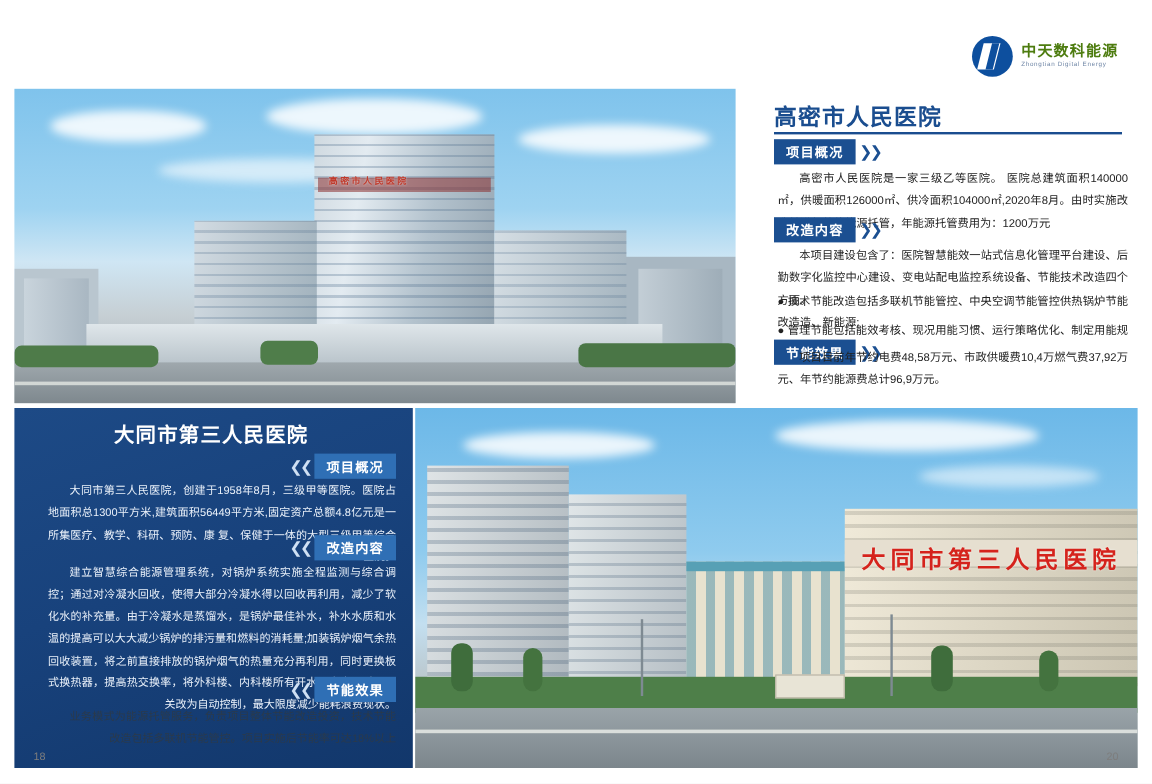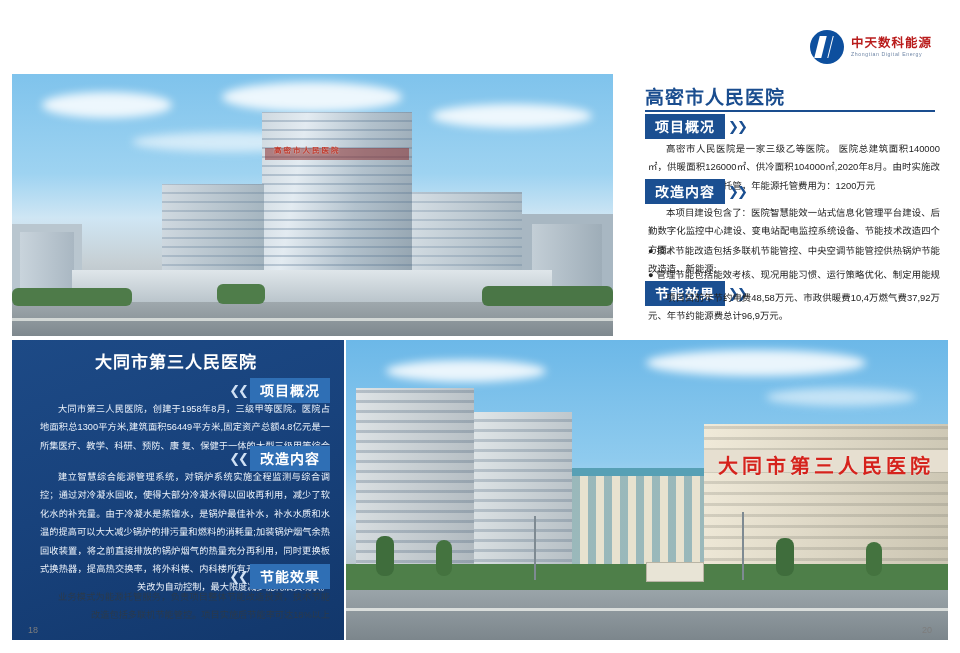--- a/index.html
+++ b/index.html
@@ -23,40 +23,40 @@
   }
   .logo-mark:before{
     content:"";position:absolute;left:7px;top:6px;width:14px;height:22px;
     background:#fff;transform:skewX(-14deg);
   }
   .logo-mark:after{
     content:"";position:absolute;left:14px;top:6px;width:6px;height:22px;
     background:#0d4f9e;transform:skewX(-14deg);
   }
   .logo-txt{line-height:1.05;}
-  .logo-cn{font-size:12.5px;color:#b91c1c;letter-spacing:1px;font-weight:bold;}
+  .logo-cn{font-size:12.5px;color:#4d7c0f;letter-spacing:1px;font-weight:bold;}
   .logo-en{font-size:5.2px;color:#6f86a6;letter-spacing:.6px;margin-top:2px;}
 
   
   .photo-top{
     position:absolute;left:12px;top:74px;width:601px;height:262px;overflow:hidden;
     background:linear-gradient(#7fc3ec 0%,#9ed3f1 38%,#cfe6f4 55%,#c6cfd4 72%,#9aa7ad 100%);
   }
   .sky-cloud{position:absolute;border-radius:50%;background:rgba(255,255,255,.85);filter:blur(4px);}
   .bldg{position:absolute;}
   .t-title{
     position:absolute;left:645px;top:82px;font-size:19px;color:#1a4d8f;font-weight:bold;
     letter-spacing:1px;
   }
   .t-underline{position:absolute;left:645px;top:110px;width:290px;height:2px;background:#1a4d8f;}
   .tagv{
     position:absolute;height:17px;display:flex;align-items:center;
   }
   .tag-box{
-    background:#1b4f91;color:#fff;font-size:14px;font-weight:bold;
+    background:#1b4f91;color:#fff;font-size:11px;font-weight:bold;
     padding:2px 10px 3px 10px;letter-spacing:1px;
   }
   .tag-arrow{
     margin-left:3px;color:#1b4f91;font-size:13px;font-weight:bold;line-height:1;
     letter-spacing:-2px;
   }
   .t-para{
     position:absolute;font-size:9.4px;color:#222;line-height:1.95;
     text-align:justify;
   }

